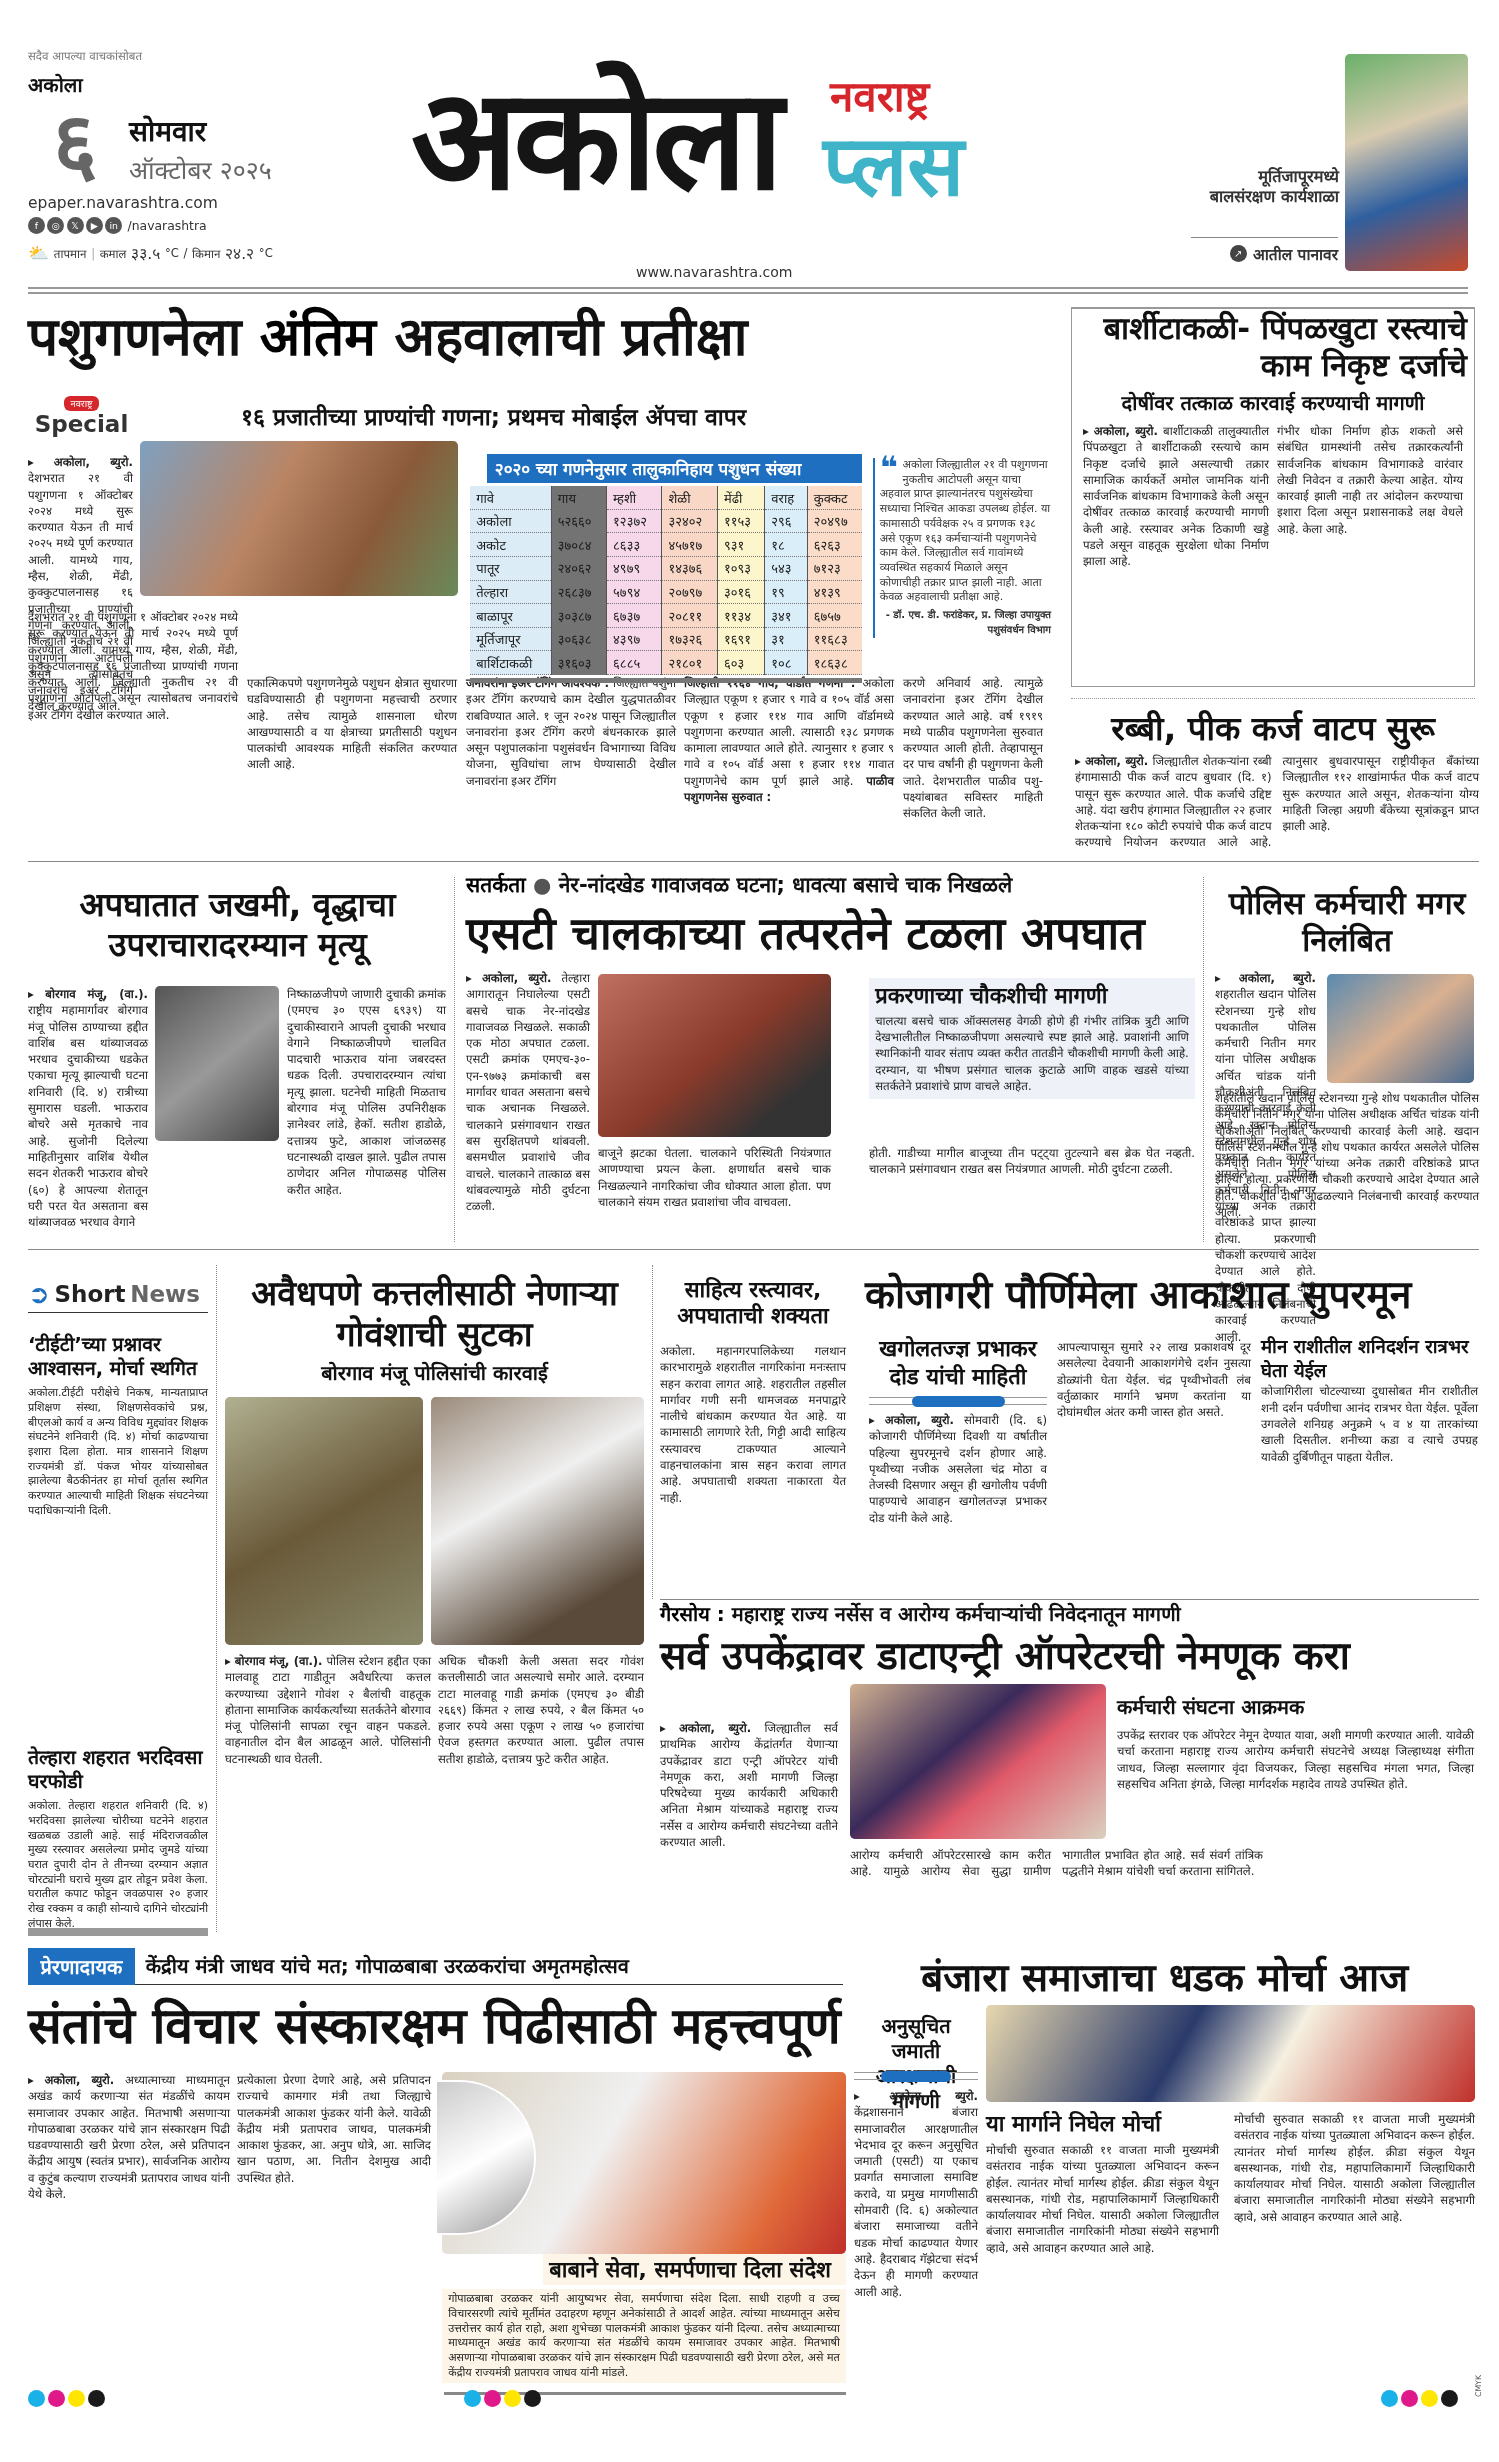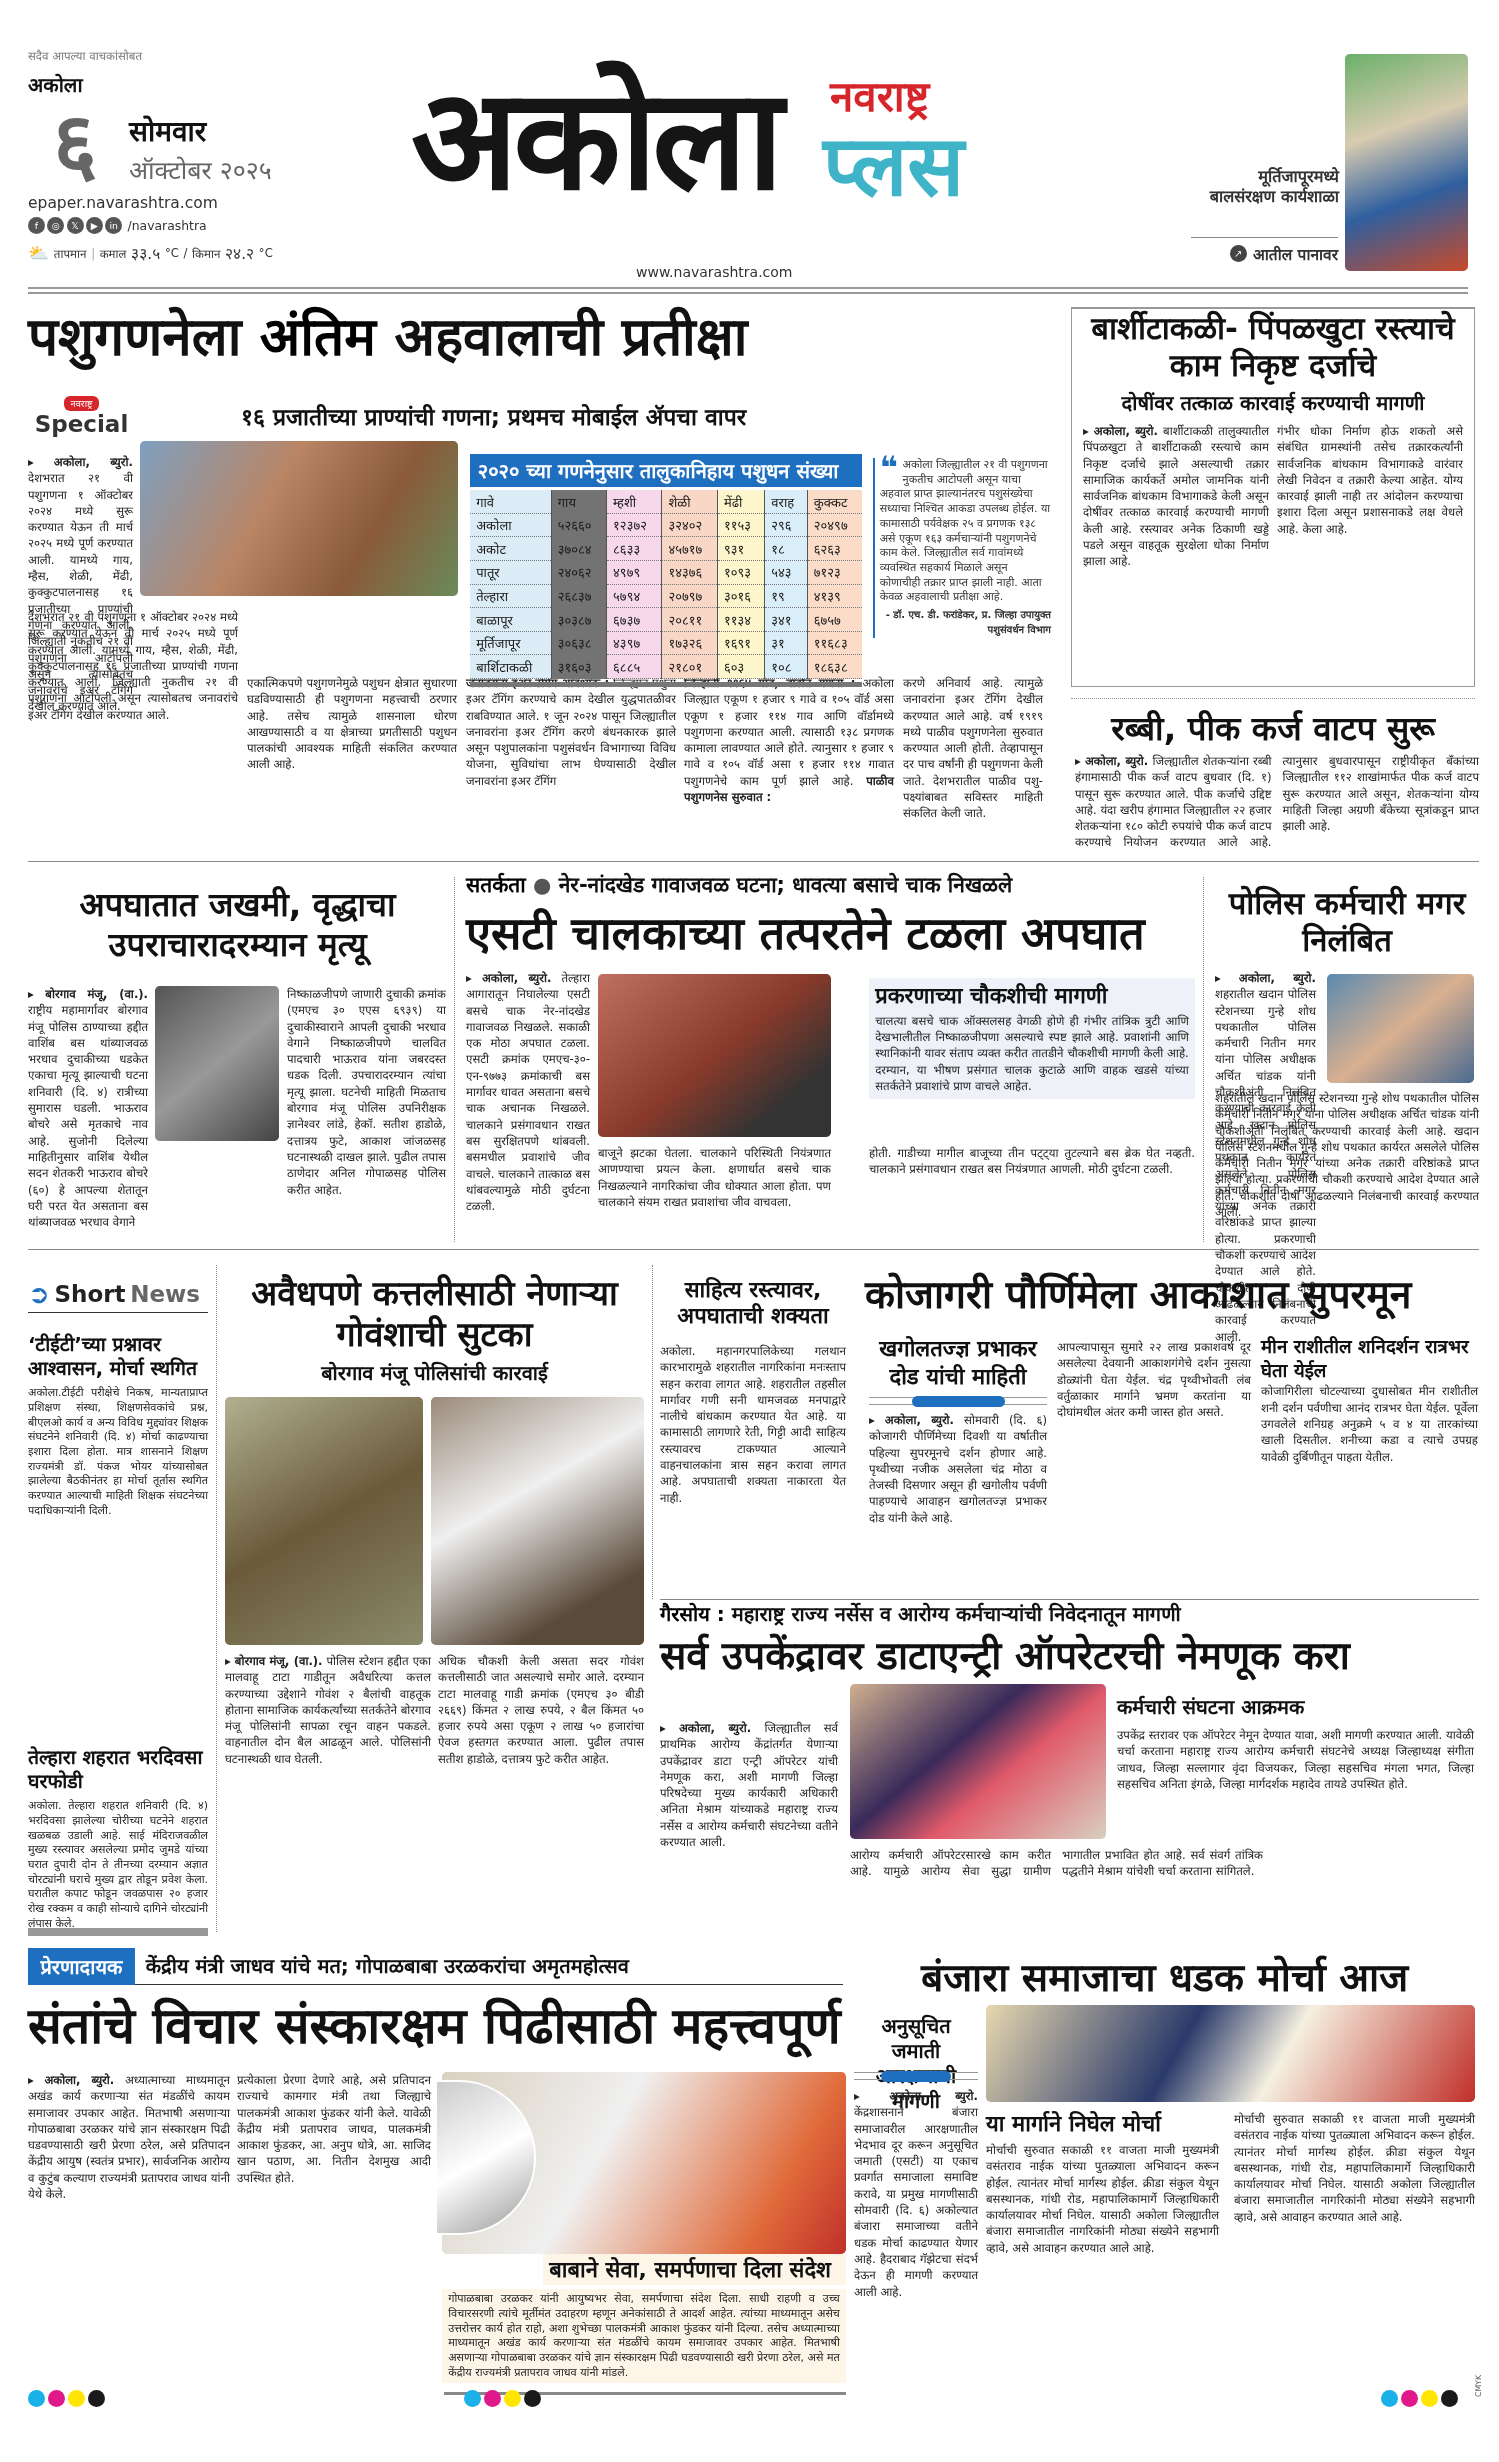--- a/index.html
+++ b/index.html
@@ -76,21 +76,21 @@
 </div>
 <div class="abs photo" style="left:140px;top:441px;width:318px;height:155px;background:linear-gradient(120deg,#7fa0c0,#b98565 40%,#8a5a3a 70%,#6a8a5a);"></div>
 <div class="abs body-txt" style="left:28px;top:454px;width:105px;">▸ <b>अकोला, ब्युरो.</b> <span>देशभरात २१ वी पशुगणना १ ऑक्टोबर २०२४ मध्ये सुरू करण्यात येऊन ती मार्च २०२५ मध्ये पूर्ण करण्यात आली. यामध्ये गाय, म्हैस, शेळी, मेंढी, कुक्कुटपालनासह १६ प्रजातीच्या प्राण्यांची गणना करण्यात आली. जिल्ह्याती नुकतीच २१ वी पशुगणना आटोपली असून त्यासोबतच जनावरांचे इअर टॅगिंग देखील करण्यात आले.</span></div>
 <div class="abs body-txt" style="left:28px;top:609px;width:210px;">देशभरात २१ वी पशुगणना १ ऑक्टोबर २०२४ मध्ये सुरू करण्यात येऊन ती मार्च २०२५ मध्ये पूर्ण करण्यात आली. यामध्ये गाय, म्हैस, शेळी, मेंढी, कुक्कुटपालनासह १६ प्रजातीच्या प्राण्यांची गणना करण्यात आली. जिल्ह्याती नुकतीच २१ वी पशुगणना आटोपली असून त्यासोबतच जनावरांचे इअर टॅगिंग देखील करण्यात आले.</div>
 <div class="abs body-txt" style="left:247px;top:675px;width:210px;">एकात्मिकपणे पशुगणनेमुळे पशुधन क्षेत्रात सुधारणा घडविण्यासाठी ही पशुगणना महत्त्वाची ठरणार आहे. तसेच त्यामुळे शासनाला धोरण आखण्यासाठी व या क्षेत्राच्या प्रगतीसाठी पशुधन पालकांची आवश्यक माहिती संकलित करण्यात आली आहे.</div>
 <div class="abs body-txt" style="left:466px;top:675px;width:210px;"><b>जनावरांना इअर टॅगिंग आवश्यक :</b> <span>जिल्ह्यात पशुंना इअर टॅगिंग करण्याचे काम देखील युद्धपातळीवर राबविण्यात आले. १ जून २०२४ पासून जिल्ह्यातील जनावरांना इअर टॅगिंग करणे बंधनकारक झाले असून पशुपालकांना पशुसंवर्धन विभागाच्या विविध योजना, सुविधांचा लाभ घेण्यासाठी देखील जनावरांना इअर टॅगिंग</span></div>
 <div class="abs body-txt" style="left:684px;top:675px;width:210px;"><b>जिल्हाती ११६४ गाव, वार्डात गणना :</b> <span>अकोला जिल्ह्यात एकूण १ हजार ९ गावे व १०५ वॉर्ड असा एकूण १ हजार ११४ गाव आणि वॉर्डामध्ये पशुगणना करण्यात आली. त्यासाठी १३८ प्रगणक कामाला लावण्यात आले होते. त्यानुसार १ हजार ९ गावे व १०५ वॉर्ड असा १ हजार ११४ गावात पशुगणनेचे काम पूर्ण झाले आहे.</span> <b>पाळीव पशुगणनेस सुरुवात :</b></div>
 <div class="abs body-txt" style="left:903px;top:675px;width:140px;">करणे अनिवार्य आहे. त्यामुळे जनावरांना इअर टॅगिंग देखील करण्यात आले आहे. वर्ष १९१९ मध्ये पाळीव पशुगणनेला सुरुवात करण्यात आली होती. तेव्हापासून दर पाच वर्षांनी ही पशुगणना केली जाते. देशभरातील पाळीव पशु-पक्ष्यांबाबत सविस्तर माहिती संकलित केली जाते.</div>
 
 <div class="abs" style="left:470px;top:454px;width:392px;">
-  <div class="blue-bar" style="font-size:20px;font-weight:bold;padding:3.1px 7.8px;">२०२० च्या गणनेनुसार तालुकानिहाय पशुधन संख्या</div>
+  <div class="blue-bar" style="font-size:17px;font-weight:bold;padding:3.1px 7.8px;margin-left:17px;">२०२० च्या गणनेनुसार तालुकानिहाय पशुधन संख्या</div>
   <table class="census" style="margin-top:3.1px;">
     <tbody>
         <tr>
       <td class="c0">गावे</td>
       <td class="c1">गाय</td>
       <td class="c2">म्हशी</td>
       <td class="c3">शेळी</td>
       <td class="c4">मेंढी</td>
       <td class="c5">वराह</td>
       <td class="c6">कुक्कट</td>
@@ -165,21 +165,21 @@
   <div style="height:4.7px;background:#777;margin-top:3.1px;"></div>
 </div>
 
 <div class="abs" style="left:873px;top:458px;width:178px;font-size:11px;line-height:14.7px;color:#333;border-left:2.3px solid #1f6fc0;padding-left:4.7px;">
   <span style="font-size:31px;color:#1f6fc0;font-weight:bold;line-height:0.6;float:left;margin-right:4.7px;">❝</span>
   <span>अकोला जिल्ह्यातील २१ वी पशुगणना नुकतीच आटोपली असून याचा अहवाल प्राप्त झाल्यानंतरच पशुसंख्येचा सध्याचा निश्चित आकडा उपलब्ध होईल. या कामासाठी पर्यवेक्षक २५ व प्रगणक १३८ असे एकूण १६३ कर्मचाऱ्यांनी पशुगणनेचे काम केले. जिल्ह्यातील सर्व गावांमध्ये व्यवस्थित सहकार्य मिळाले असून कोणाचीही तक्रार प्राप्त झाली नाही. आता केवळ अहवालाची प्रतीक्षा आहे.</span>
   <div style="text-align:right;font-weight:bold;margin-top:3.1px;font-size:10px;">- डॉ. एच. डी. फरांडेकर, प्र. जिल्हा उपायुक्त पशुसंवर्धन विभाग</div>
 </div>
 
 <div class="abs" style="left:1071px;top:307px;width:404px;height:380px;border:1.6px solid #999;border-top:2.3px solid #999;"></div>
-<div class="abs hd" style="left:1079px;top:310px;width:388px;text-align:center;font-size:31px;line-height:1.2;">बार्शीटाकळी- पिंपळखुटा रस्त्याचे काम निकृष्ट दर्जाचे</div>
+<div class="abs hd" style="left:1079px;top:310px;width:388px;text-align:right;font-size:31px;line-height:1.2;">बार्शीटाकळी- पिंपळखुटा रस्त्याचे काम निकृष्ट दर्जाचे</div>
 <div class="abs hd" style="left:1079px;top:392px;width:388px;text-align:center;font-size:20px;">दोषींवर तत्काळ कारवाई करण्याची मागणी</div>
 <div class="abs body-txt" style="left:1083px;top:423px;width:186px;">▸ <b>अकोला, ब्युरो.</b> <span>बार्शीटाकळी तालुक्यातील पिंपळखुटा ते बार्शीटाकळी रस्त्याचे काम निकृष्ट दर्जाचे झाले असल्याची तक्रार सामाजिक कार्यकर्ते अमोल जामनिक यांनी सार्वजनिक बांधकाम विभागाकडे केली असून दोषींवर तत्काळ कारवाई करण्याची मागणी केली आहे. रस्त्यावर अनेक ठिकाणी खड्डे पडले असून वाहतूक सुरक्षेला धोका निर्माण झाला आहे.</span></div>
 <div class="abs body-txt" style="left:1277px;top:423px;width:186px;">गंभीर धोका निर्माण होऊ शकतो असे संबंधित ग्रामस्थांनी तसेच तक्रारकर्त्यांनी सार्वजनिक बांधकाम विभागाकडे वारंवार लेखी निवेदन व तक्रारी केल्या आहेत. योग्य कारवाई झाली नाही तर आंदोलन करण्याचा इशारा दिला असून प्रशासनाकडे लक्ष वेधले आहे. केला आहे.</div>
 <div class="abs dotrule" style="left:1071px;top:698px;width:404px;"></div>
 
 <div class="abs hd" style="left:1079px;top:710px;width:388px;text-align:center;font-size:33px;">रब्बी, पीक कर्ज वाटप सुरू</div>
 <div class="abs body-txt" style="left:1075px;top:753px;width:404px;column-count:2;column-gap:11px;">▸ <b>अकोला, ब्युरो.</b> <span>जिल्ह्यातील शेतकऱ्यांना रब्बी हंगामासाठी पीक कर्ज वाटप बुधवार (दि. १) पासून सुरू करण्यात आले. पीक कर्जाचे उद्दिष्ट आहे. यंदा खरीप हंगामात जिल्ह्यातील २२ हजार शेतकऱ्यांना १८० कोटी रुपयांचे पीक कर्ज वाटप करण्याचे नियोजन करण्यात आले आहे. त्यानुसार बुधवारपासून राष्ट्रीयीकृत बँकांच्या जिल्ह्यातील ११२ शाखांमार्फत पीक कर्ज वाटप सुरू करण्यात आले असून, शेतकऱ्यांना योग्य माहिती जिल्हा अग्रणी बँकेच्या सूत्रांकडून प्राप्त झाली आहे.</span></div>
 
 <div class="abs" style="left:28px;top:861px;width:1451px;border-top:1.6px solid #888;"></div>
 

